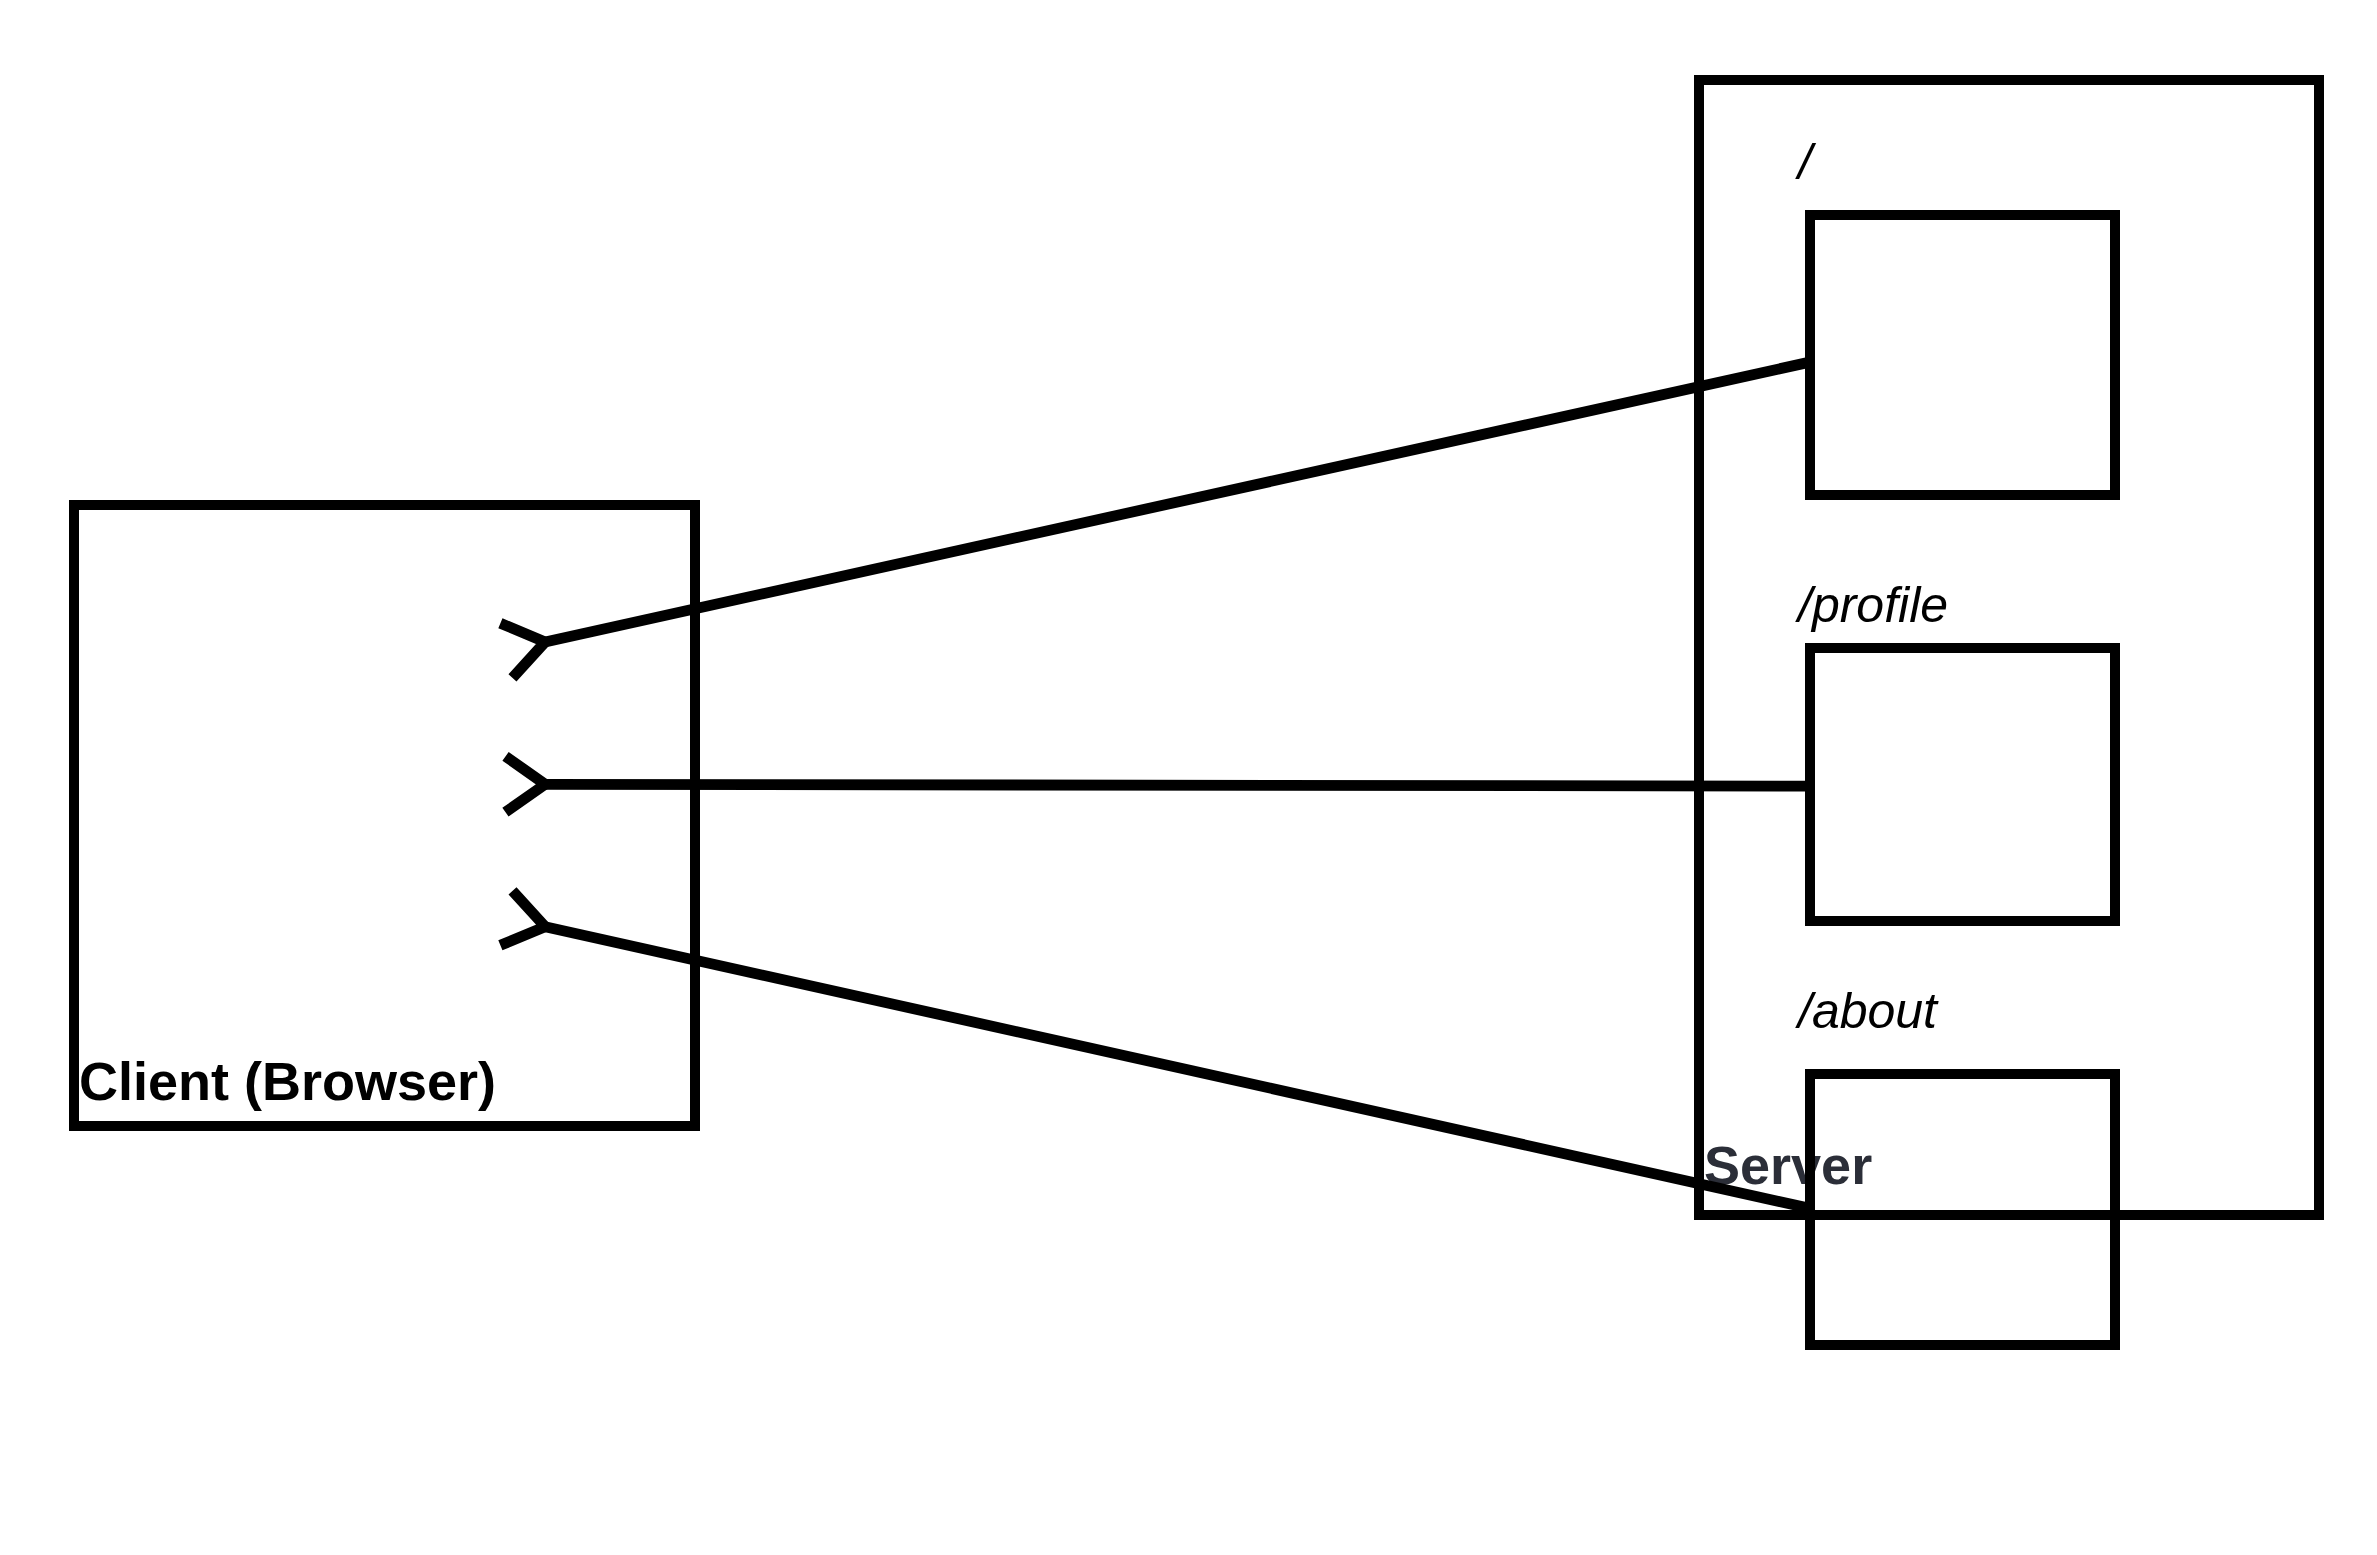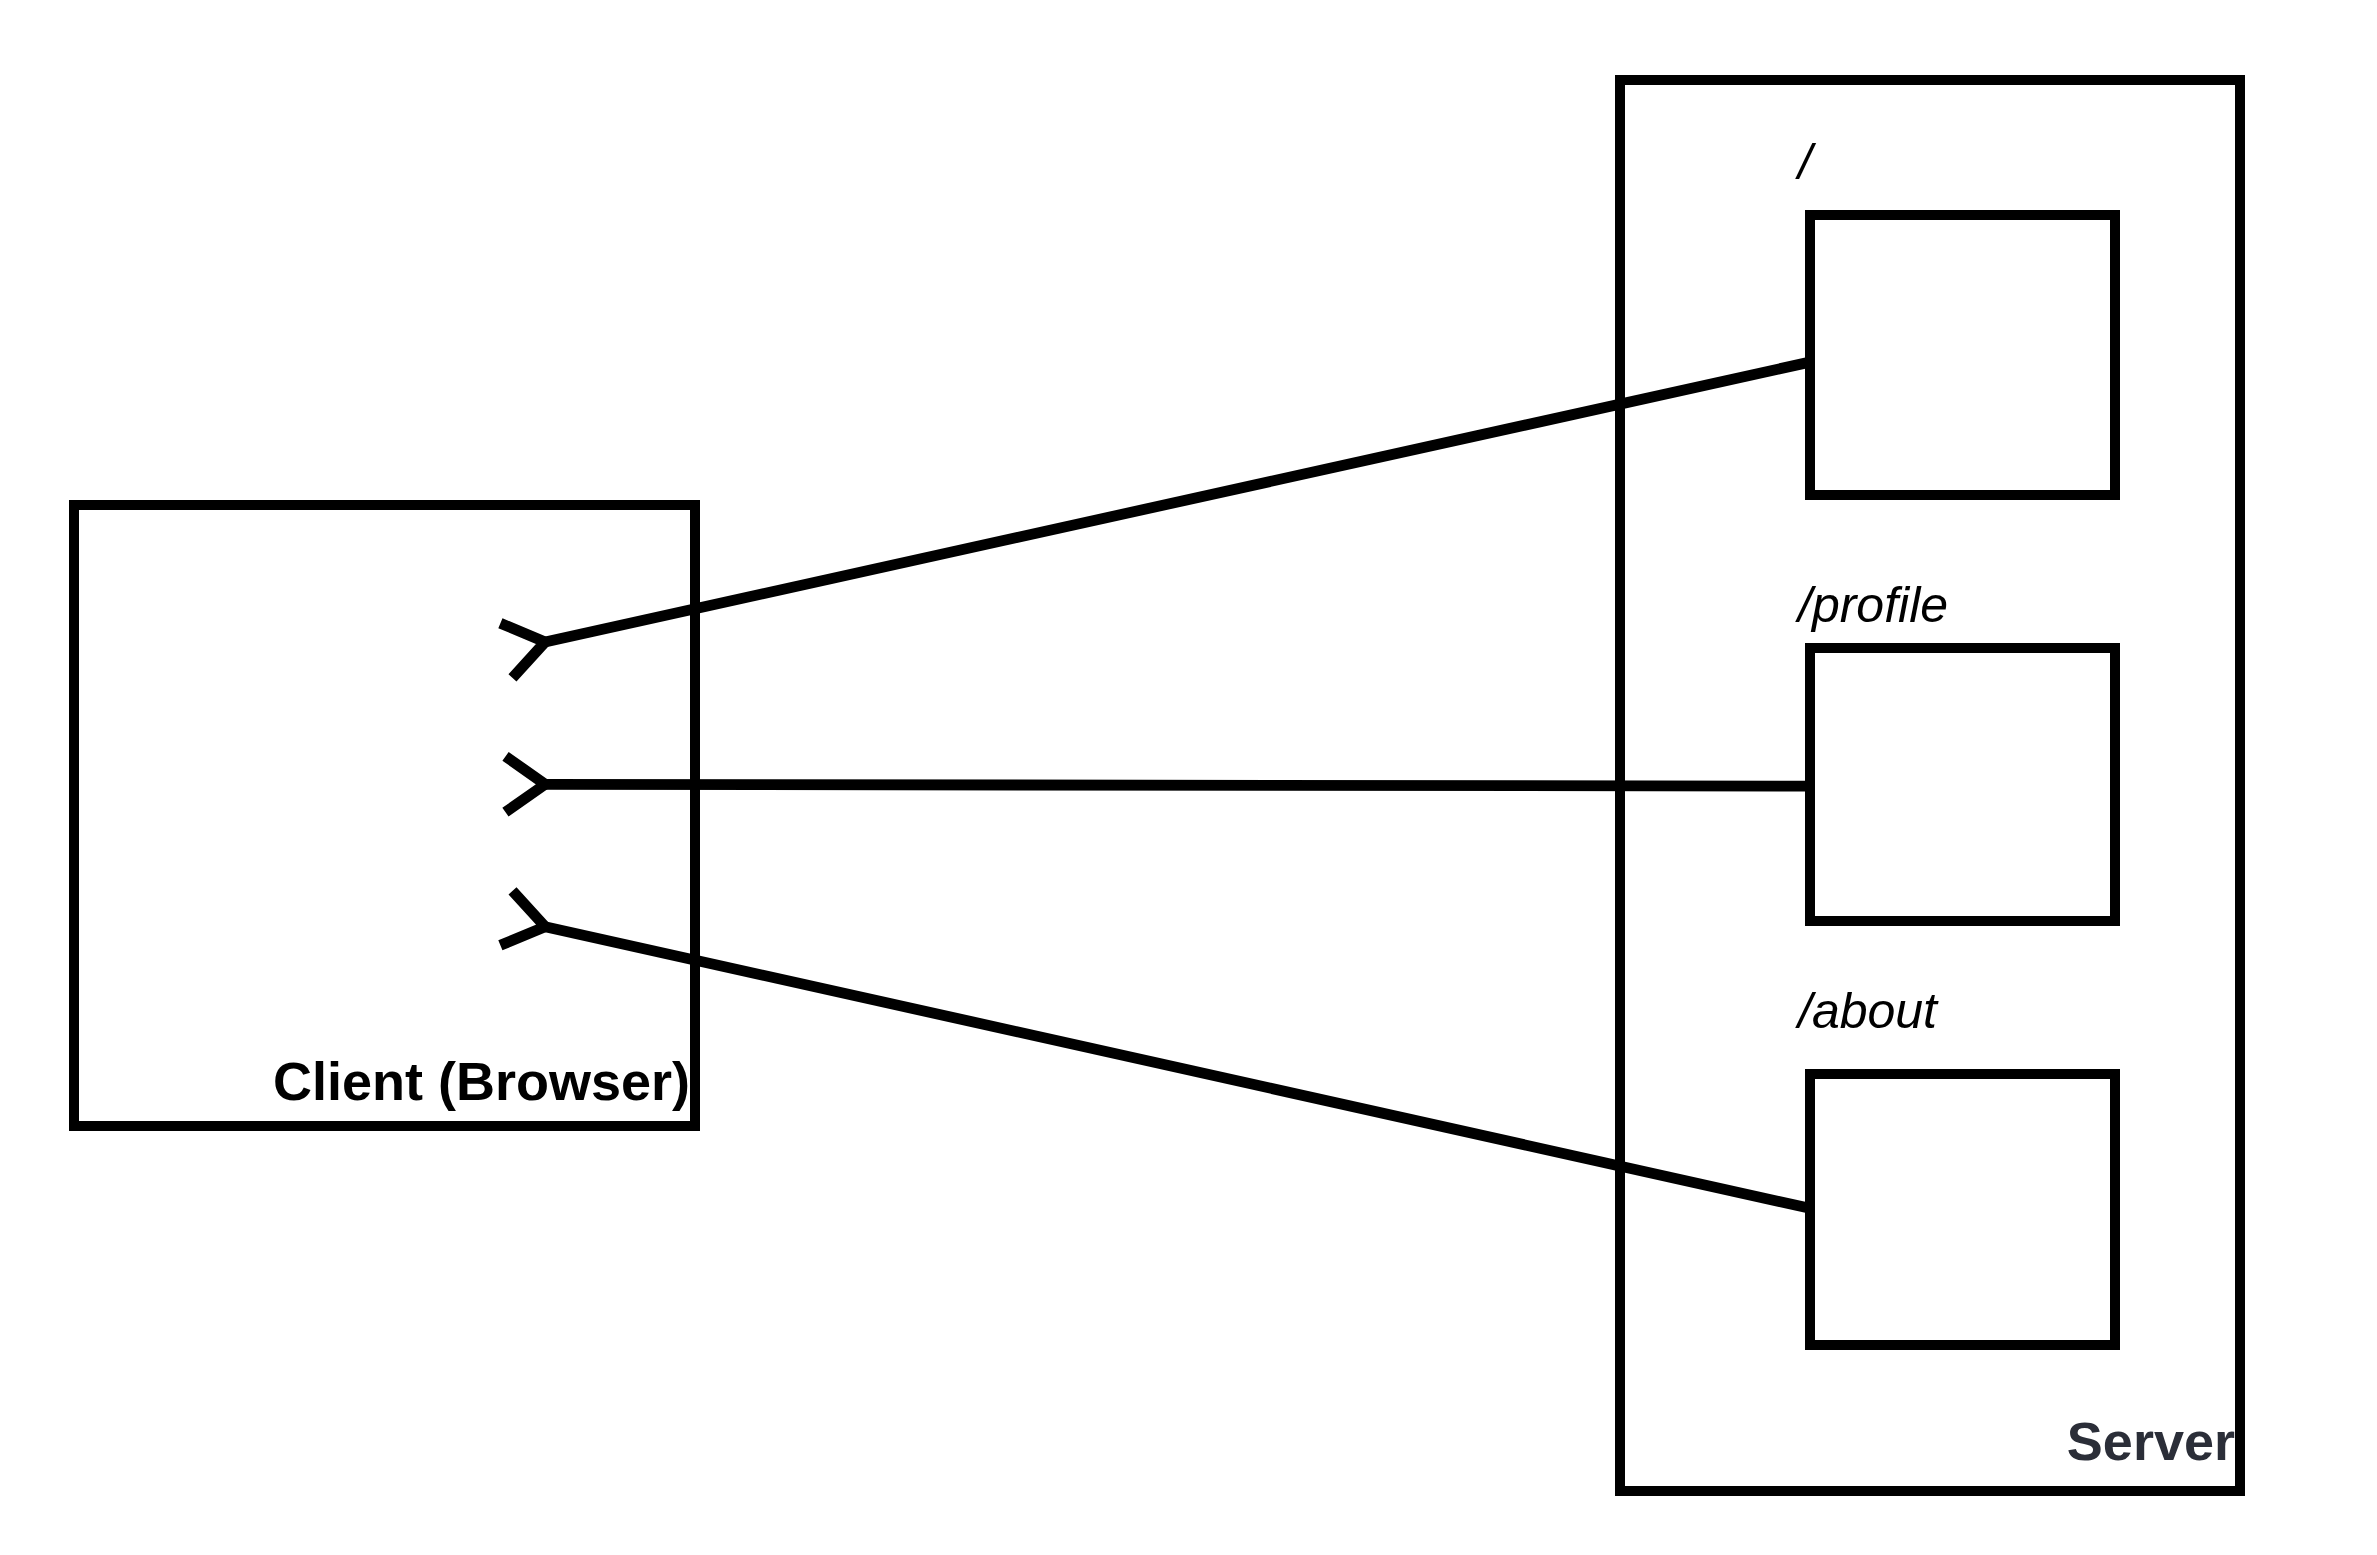--- a/index.html
+++ b/index.html
@@ -16,28 +16,28 @@
     overflow:hidden;
     font-family:"Liberation Sans", sans-serif;
   }
   .box{
     position:absolute;
     box-sizing:border-box;
     border:10.8px solid var(--stroke);
     background:var(--bg);
   }
   .client-box{left:69px;top:500px;width:631px;height:631px;background:transparent;}
-  .server-box{left:1615px;top:75px;width:630px;height:1421px;}
+  .server-box{left:1694px;top:75px;width:630px;height:1145px;}
   .route-box{width:315px;background:transparent;}
   .route-box-root{left:1805px;top:210px;height:290px;}
   .route-box-profile{left:1805px;top:643px;height:283px;}
   .route-box-about{left:1805px;top:1069px;height:281px;}
   .box-label{
     position:absolute;left:0;right:0;bottom:10.8px;
-    text-align:right;
+    text-align:left;
     font-weight:bold;
     font-size:54px;
     line-height:1.15;
     white-space:nowrap;
   }
   .client-box .box-label{color:var(--client-label-color);bottom:9px;}
   .server-box .box-label{color:var(--server-label-color);bottom:14.4px;}
   .route-label{
     position:absolute;
     left:1798px;

